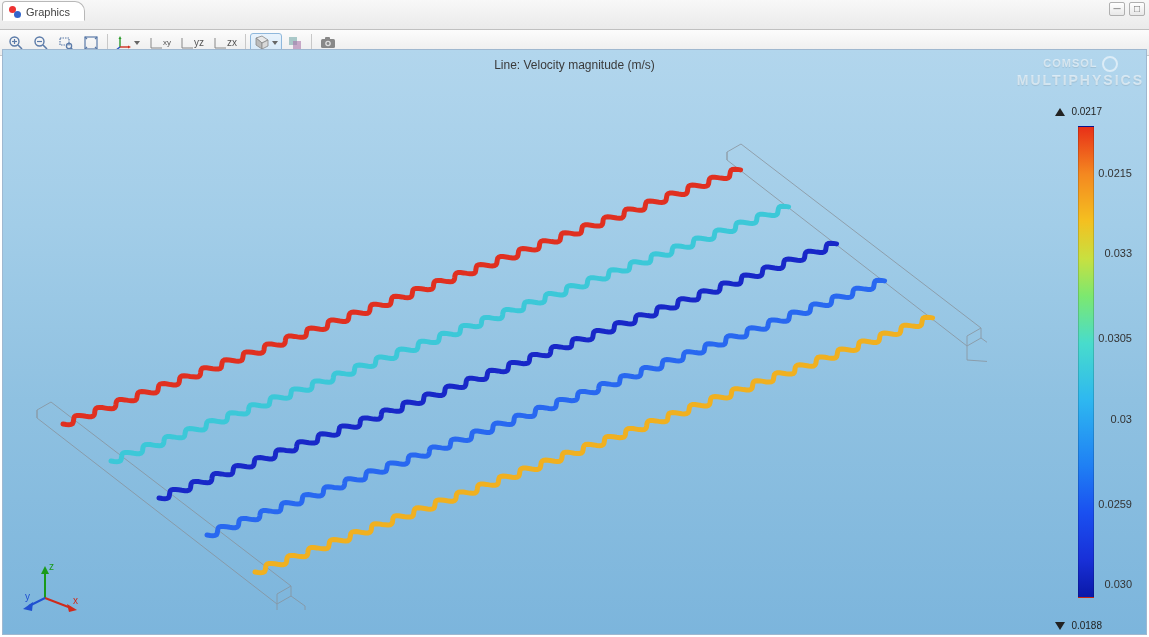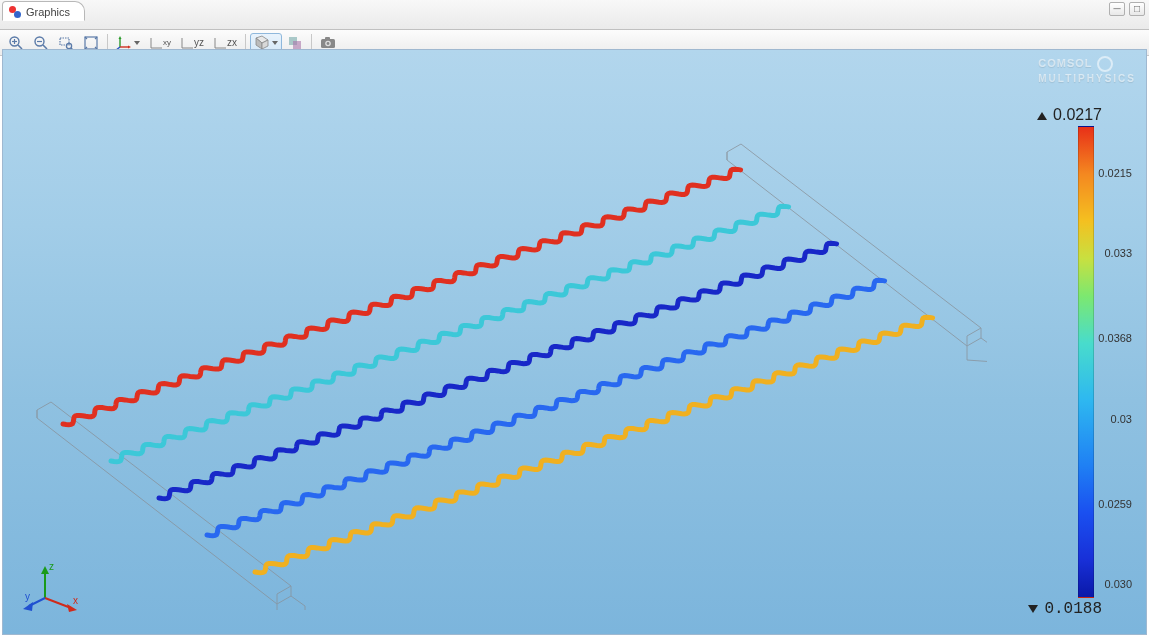--- a/index.html
+++ b/index.html
@@ -74,46 +74,46 @@
     position:absolute; left:0; right:0; top:47px; bottom:0;
     border:1px solid #9fb8d0; margin:2px;
     background: linear-gradient(#b2d6ed 0%, #a2cde8 30%, #8fc1e1 60%, #7cb5dc 100%);
     overflow:hidden;
   }
   .plot-title {
     position:absolute; top:8px; left:0; right:0; text-align:center;
     color:#3a3a3a; font-size:12px;
   }
   .brand {
-    position:absolute; right:10px; top:6px; text-align:left;
+    position:absolute; right:2px; top:6px; text-align:center;
     color:rgba(255,255,255,0.55); font-size:11px; letter-spacing:1px;
     font-weight:600; text-shadow:0 1px 1px rgba(0,0,0,0.1);
   }
-  .brand .sub { font-size:10px; letter-spacing:2px; }
+  .brand .sub { font-size:14px; letter-spacing:2px; }
   .brand-ico {
     display:inline-block; width:16px; height:16px; vertical-align:middle;
     border:2px solid rgba(255,255,255,0.55); border-radius:50%;
     position:relative; margin-left:4px;
   }
   
   .legend {
     position:absolute; right:52px; top:76px; bottom:36px; width:16px;
     background: linear-gradient(to top,
       #0a18a8 0%, #1830d8 8%, #1a50f0 18%, #1f80f4 28%,
       #2eb8f0 42%, #48dccc 54%, #7ce870 64%, #c8e040 72%,
       #f4c020 80%, #f48820 90%, #e83018 100%);
     border:1px solid rgba(0,0,0,0.15);
   }
   .legend-ticks { position:absolute; right:72px; top:76px; bottom:36px; width:60px; }
   .tick { position:absolute; right:-58px; font-size:11px; color:#333; transform:translateY(-50%);margin-left:36px; }
   .maxlabel, .minlabel {
-    position:absolute; right:44px; font-size:16px; color:#222;text-align:right;
+    position:absolute; right:44px; font-size:10px; color:#222;text-align:right;
   }
   .maxlabel { top:56px; }
-  .minlabel { bottom:16px;font-family:Liberation Mono, monospace; }
+  .minlabel { bottom:3px; }
   .tri { display:inline-block; width:0; height:0; margin-right:6px; vertical-align:middle; }
   .tri.up { border-left:5px solid transparent; border-right:5px solid transparent; border-bottom:8px solid #222; }
   .tri.dn { border-left:5px solid transparent; border-right:5px solid transparent; border-top:8px solid #222; }
   
   .plot3d { position:absolute; left:24px; top:80px; width:960px; height:480px; }
   .serp {
     position:absolute;
     stroke-width:5; fill:none; stroke-linecap:round;
   }
   
@@ -214,20 +214,21 @@
     <svg class="ico" viewBox="0 0 16 16">
         <rect x="1" y="4" width="14" height="9" rx="1.5" fill="#888"></rect>
         <rect x="5" y="2" width="5" height="3" rx="1" fill="#888"></rect>
         <circle cx="8" cy="8.5" r="2.8" fill="#ddd"></circle>
         <circle cx="8" cy="8.5" r="1.4" fill="#888"></circle>
       </svg>
   </div>
 </div>
 
 <div class="viewport">
+  <div class="plot-title">Line: Velocity magnitude (m/s)</div>
 
   <div class="brand">
     <span>COMSOL</span><span class="brand-ico"></span><br>
     <span class="sub">MULTIPHYSICS</span>
   </div>
 
   <svg class="plot3d" viewBox="0 0 960 480">
 
     <g stroke="#889098" stroke-width="1" fill="none" opacity="0.75">
       <path d="M10 288 L250 474 L264 466 L264 456 L24 272 L10 280 Z"></path>
@@ -249,21 +250,21 @@
   </svg>
 
   <div class="maxlabel">
     <span class="tri up"></span><span>0.0217</span>
   </div>
   <div class="legend"></div>
   <div class="legend-ticks">
     <span class="tick" style="top:97%">0.030</span>
     <span class="tick" style="top:80%">0.0259</span>
     <span class="tick" style="top:62%">0.03</span>
-    <span class="tick" style="top:45%">0.0368</span>
+    <span class="tick" style="top:45%">0.0305</span>
     <span class="tick" style="top:27%">0.033</span>
     <span class="tick" style="top:10%">0.0215</span>
   </div>
   <div class="minlabel">
     <span class="tri dn"></span><span>0.0188</span>
   </div>
 
   <svg class="triad" viewBox="0 0 60 60">
     <line x1="22" y1="42" x2="22" y2="16" stroke="#1a9a1a" stroke-width="2"></line>
     <polygon points="22,10 18,18 26,18" fill="#1a9a1a"></polygon>

